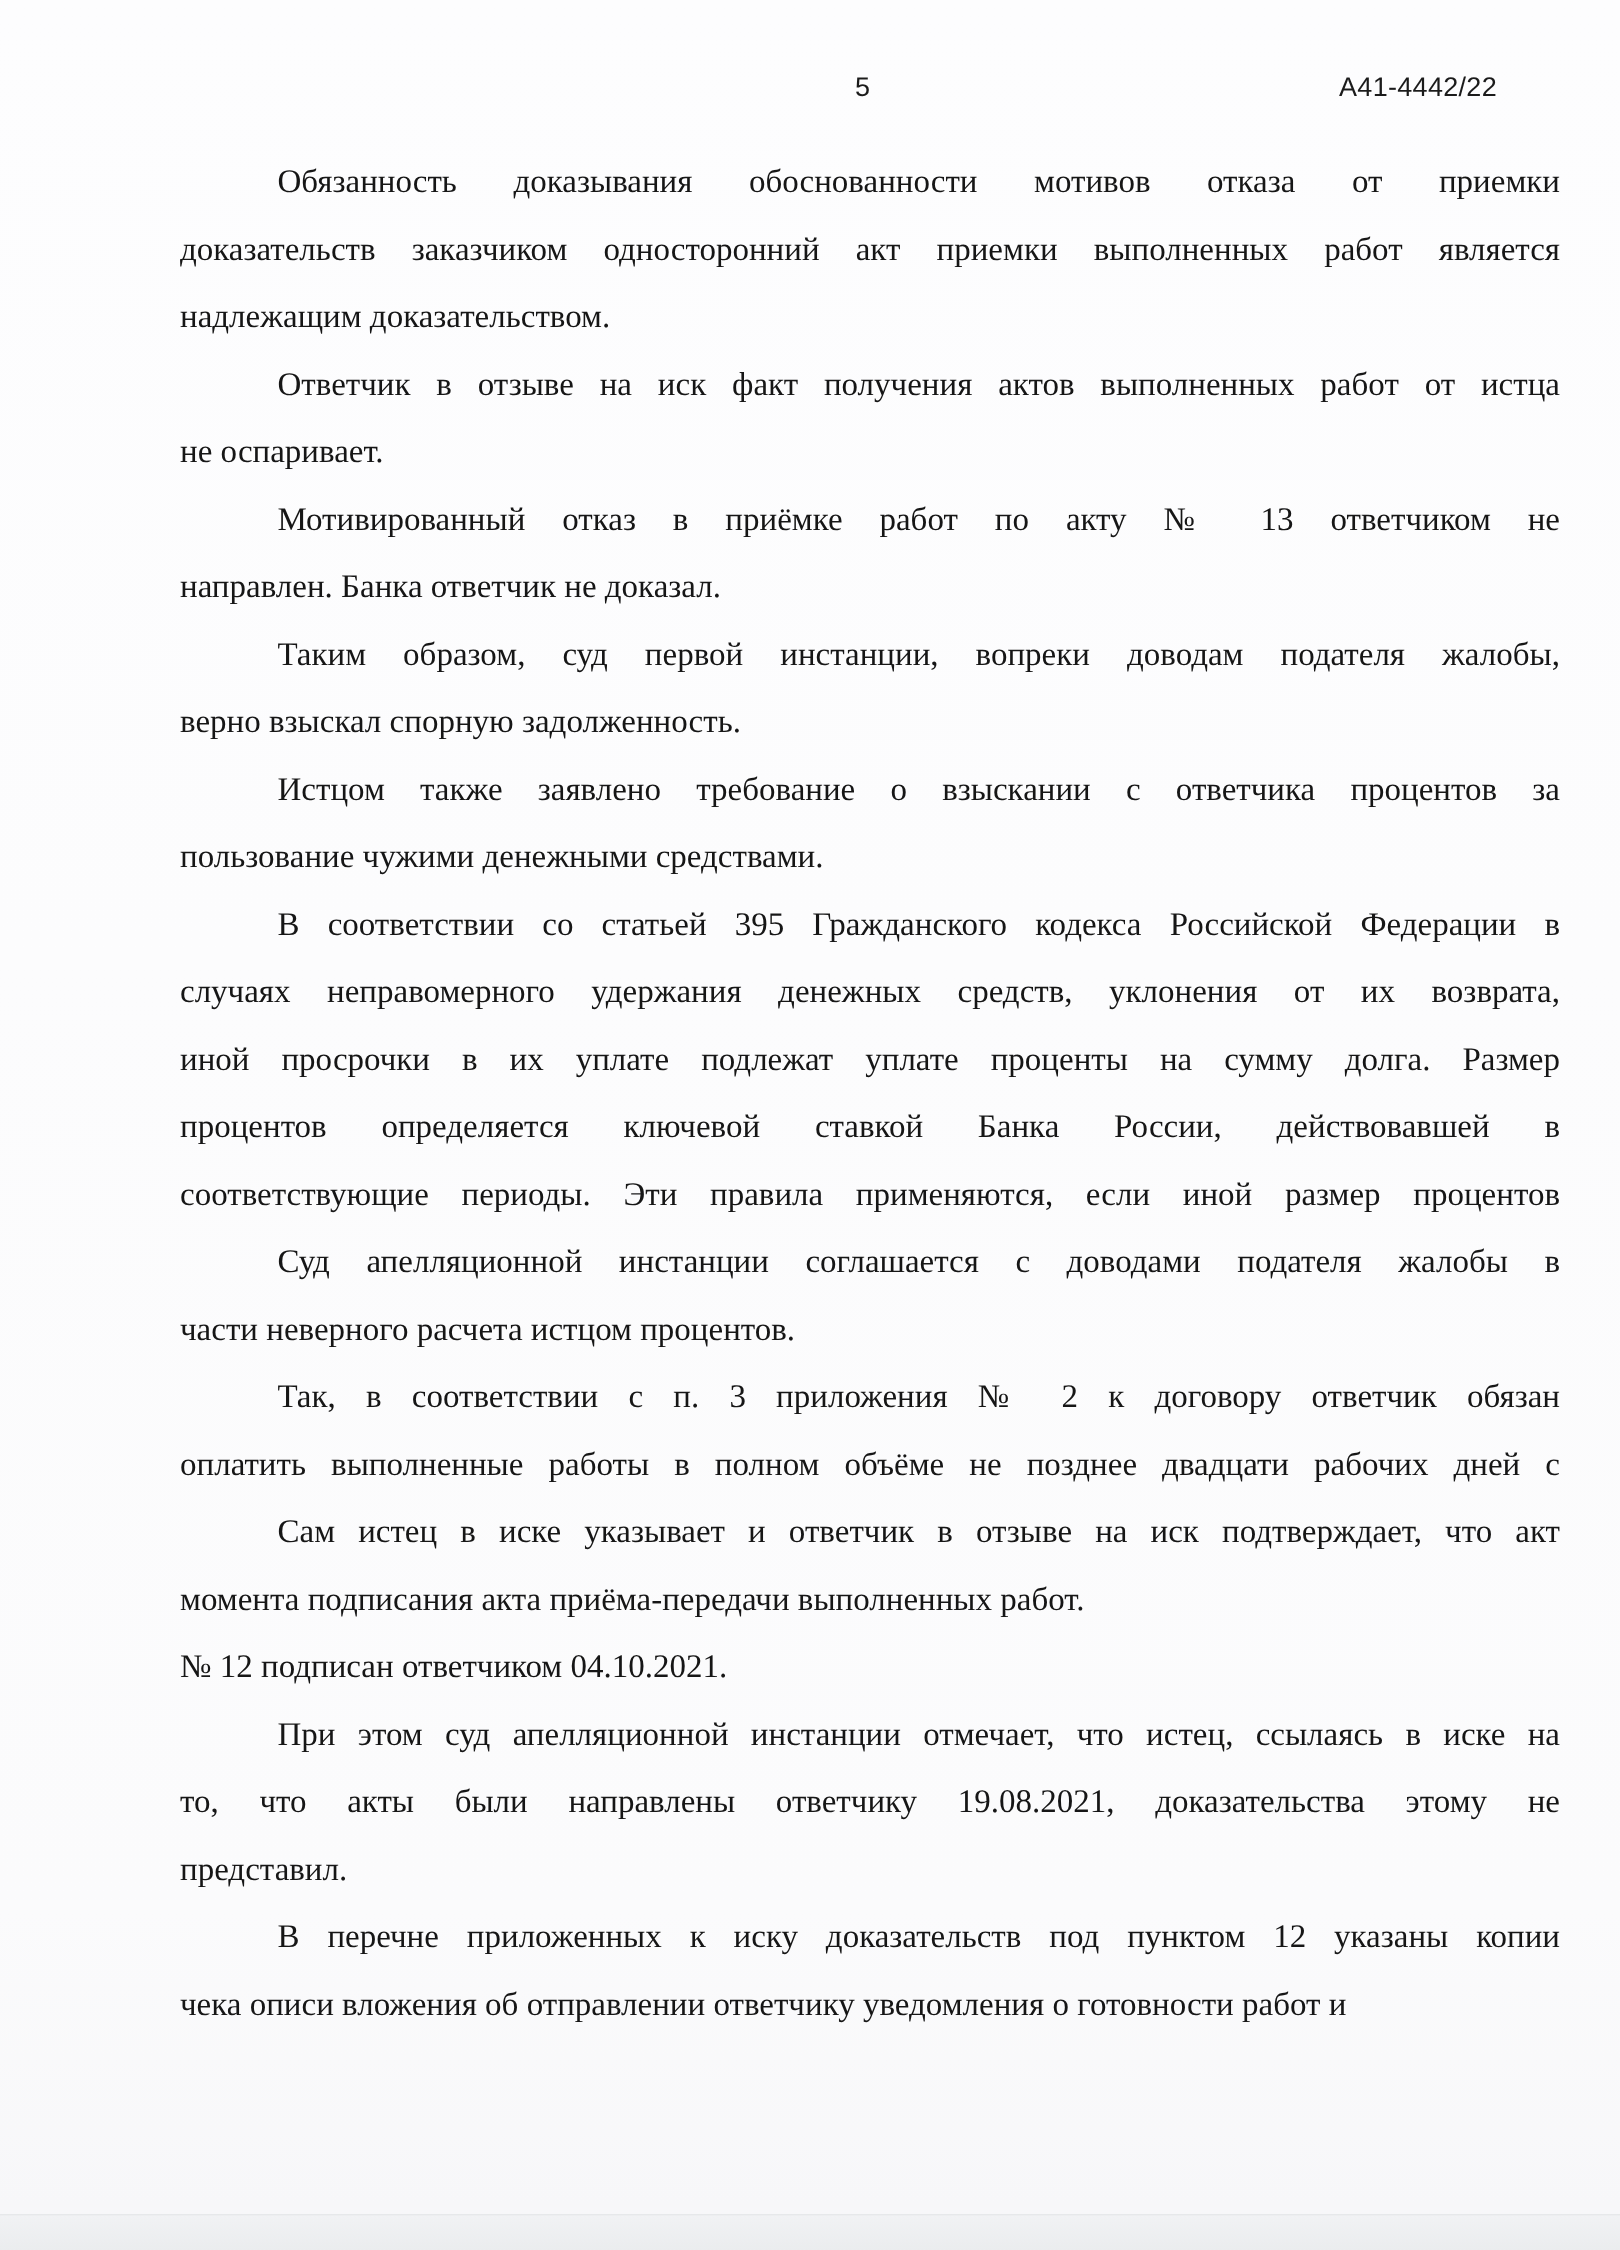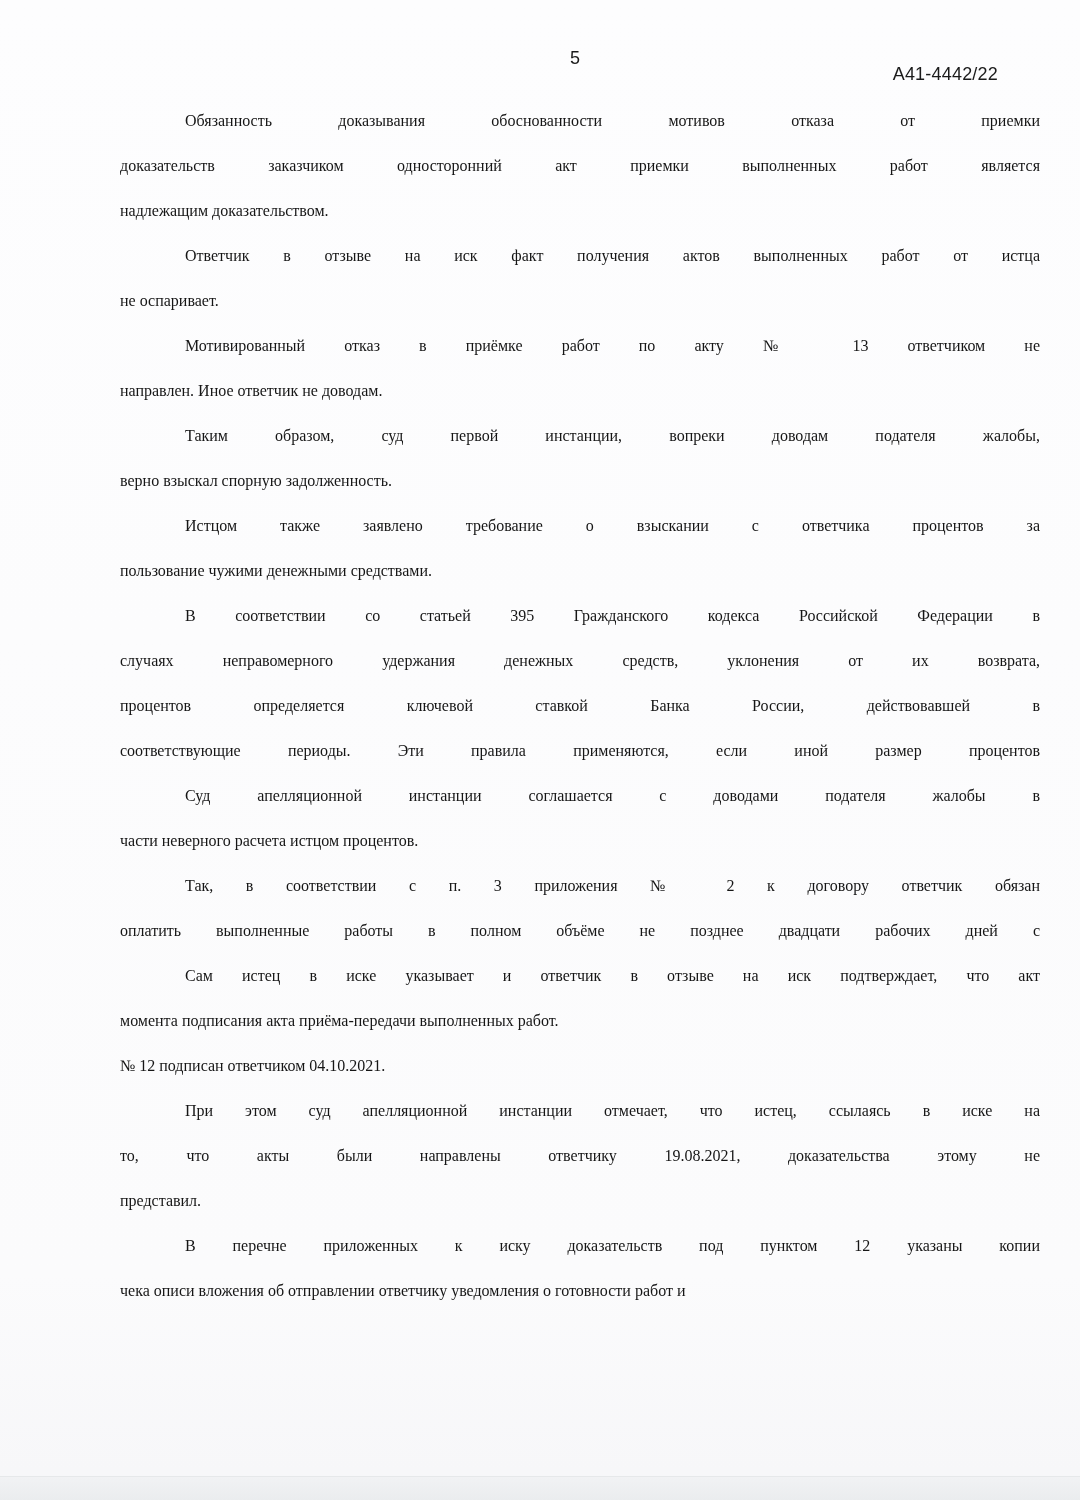--- a/index.html
+++ b/index.html
@@ -31,29 +31,28 @@
   .page-num {
     position: absolute;
     left: 570px;
     top: 0;
   }
   .case-num {
     position: absolute;
     right: 82px;
     top: 0;
     letter-spacing: 0.2px;
-    margin-top: 16px;
   }
   .body-text {
     position: absolute;
     top: 98px;
     left: 120px;
     width: 920px;
     font-family: "Liberation Serif", "DejaVu Serif", serif;
-    font-size: 16px;
+    font-size: 22px;
     line-height: 45px;
     color: #161616;
   }
   .line {
     text-align: justify;
     text-align-last: justify;
   }
   .line.final {
     text-align-last: left;
   }
@@ -80,27 +79,28 @@
     <span class="case-num">А41-4442/22</span>
   </header>
 
   <main class="body-text">
       <div class="line first">Обязанность доказывания обоснованности мотивов отказа от приемки</div>
       <div class="line">доказательств заказчиком односторонний акт приемки выполненных работ является</div>
       <div class="line final">надлежащим доказательством.</div>
       <div class="line first">Ответчик в отзыве на иск факт получения актов выполненных работ от истца</div>
       <div class="line final">не оспаривает.</div>
       <div class="line first">Мотивированный отказ в приёмке работ по акту № 13 ответчиком не</div>
-      <div class="line final">направлен. Иное ответчик не доводам.</div>
+      <div class="line final">направлен. Банка ответчик не доказал.</div>
       <div class="line first">Таким образом, суд первой инстанции, вопреки доводам подателя жалобы,</div>
       <div class="line final">верно взыскал спорную задолженность.</div>
       <div class="line first">Истцом также заявлено требование о взыскании с ответчика процентов за</div>
       <div class="line final">пользование чужими денежными средствами.</div>
       <div class="line first">В соответствии со статьей 395 Гражданского кодекса Российской Федерации в</div>
       <div class="line">случаях неправомерного удержания денежных средств, уклонения от их возврата,</div>
+      <div class="line">иной просрочки в их уплате подлежат уплате проценты на сумму долга. Размер</div>
       <div class="line">процентов определяется ключевой ставкой Банка России, действовавшей в</div>
       <div class="line">соответствующие периоды. Эти правила применяются, если иной размер процентов</div>
       <div class="line first">Суд апелляционной инстанции соглашается с доводами подателя жалобы в</div>
       <div class="line final">части неверного расчета истцом процентов.</div>
       <div class="line first">Так, в соответствии с п. 3 приложения № 2 к договору ответчик обязан</div>
       <div class="line">оплатить выполненные работы в полном объёме не позднее двадцати рабочих дней с</div>
       <div class="line first">Сам истец в иске указывает и ответчик в отзыве на иск подтверждает, что акт</div>
       <div class="line final">момента подписания акта приёма-передачи выполненных работ.</div>
       <div class="line final">№ 12 подписан ответчиком 04.10.2021.</div>
       <div class="line first">При этом суд апелляционной инстанции отмечает, что истец, ссылаясь в иске на</div>

